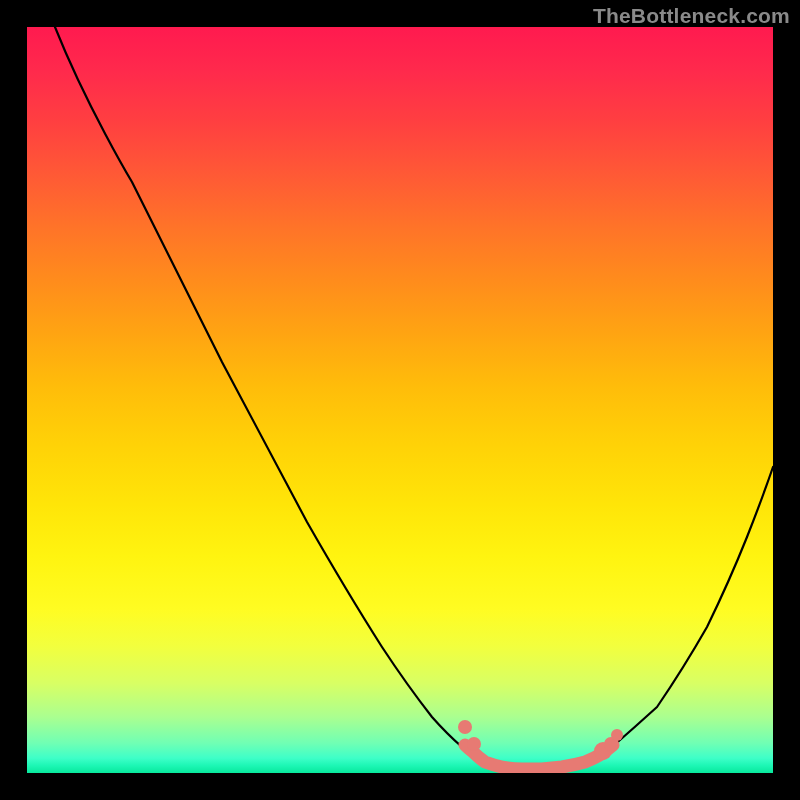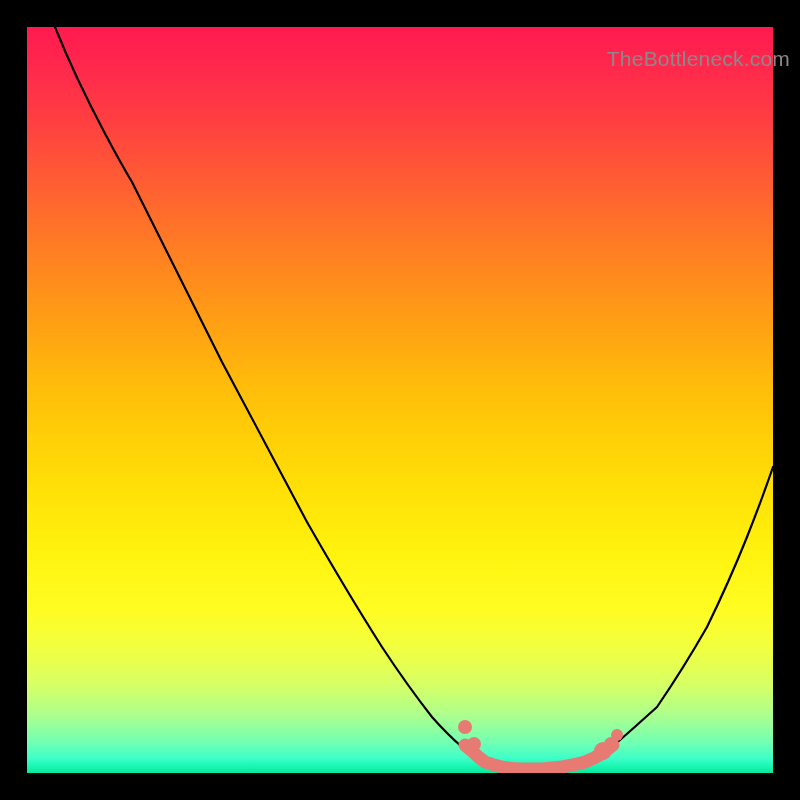--- a/index.html
+++ b/index.html
@@ -38,24 +38,23 @@
       #1df7b5 99%,
       #08e89c 100%
     );
   }
   .watermark {
     position: absolute;
     top: 4px;
     right: 10px;
     font-family: Arial, Helvetica, sans-serif;
     font-size: 21px;
-    font-weight: 400;
+    font-weight: 700;
     color: #8a8a8a;
     letter-spacing: 0.2px;
-    margin-top: 43px;
   }
   svg.curve {
     position: absolute;
     left: 0;
     top: 0;
     width: 746px;
     height: 746px;
   }
 </style>
 </head>

